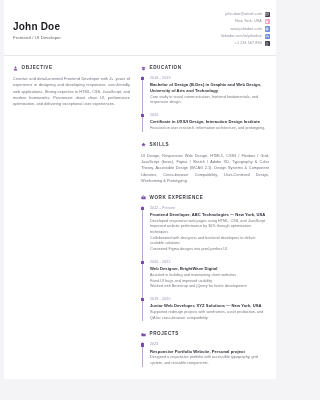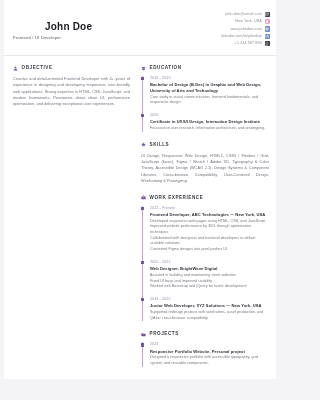--- a/index.html
+++ b/index.html
@@ -40,21 +40,20 @@
     flex-direction: column;
     justify-content: center;
     padding-top: 6px;
   }
   .name {
     font-size: 10px;
     font-weight: bold;
     color: #1b1b21;
     letter-spacing: 0.2px;
     line-height: 12px;
-    margin-left: 32px;
   }
   .role {
     font-size: 4.2px;
     color: #5d5d68;
     letter-spacing: 0.15px;
     line-height: 7px;
     margin-top: 1px;
   }
   .contacts {
     display: flex;

